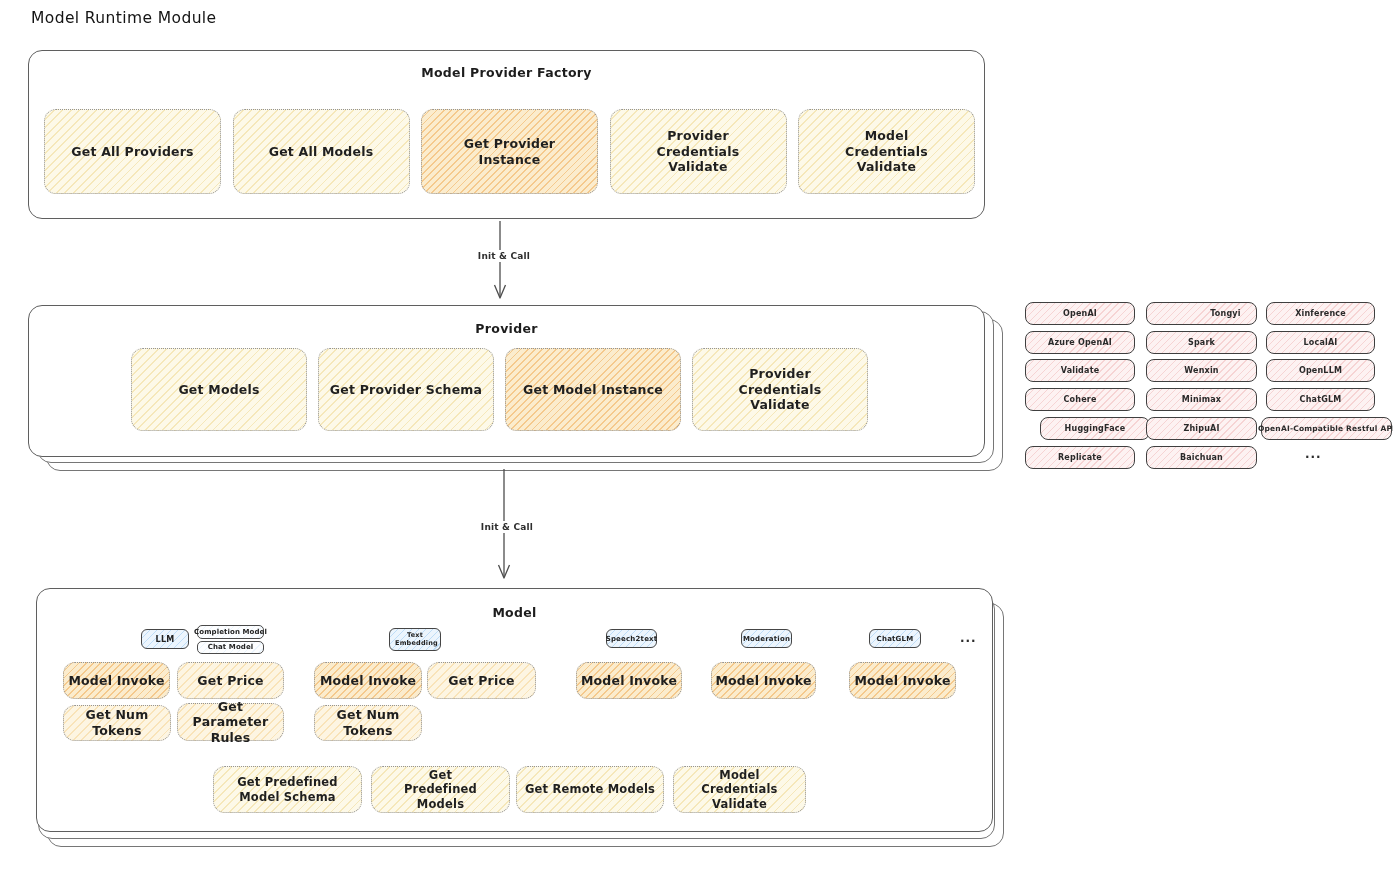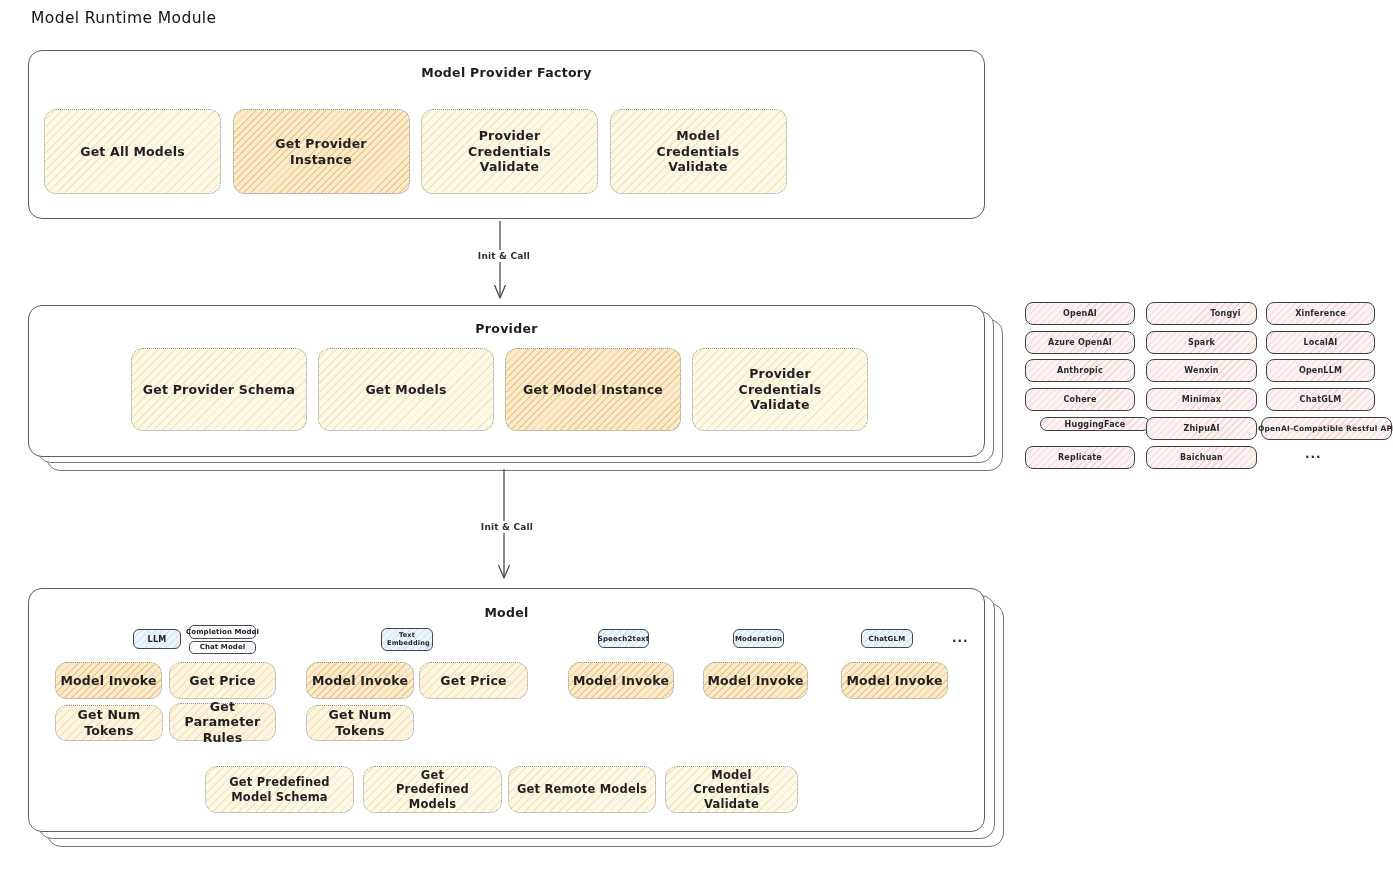--- a/index.html
+++ b/index.html
@@ -79,20 +79,23 @@
 <body>
 
 <div id="stage">
 
   <div class="page-title">Model Runtime Module</div>
 
   <div class="container" style="left:28px;top:50px;width:955px;height:167px;">
     <div class="container-title" style="top:14px;">Model Provider Factory</div>
     <div style="position:absolute;left:15px;top:58px;display:flex;gap:11.5px;">
       <div class="op v-yellow" style="width:177px;height:85px;">
+        <span>Get All Providers</span>
+      </div>
+      <div class="op v-yellow" style="width:177px;height:85px;">
         <span>Get All Models</span>
       </div>
       <div class="op v-orange" style="width:177px;height:85px;">
         <span style="max-width:100px;">Get Provider Instance</span>
       </div>
       <div class="op v-yellow" style="width:177px;height:85px;">
         <span style="max-width:132px;">Provider Credentials Validate</span>
       </div>
       <div class="op v-yellow" style="width:177px;height:85px;">
         <span style="max-width:122px;">Model Credentials Validate</span>
@@ -105,47 +108,47 @@
     <path d="M2.5 65 L8 78 L13.5 65" stroke="#4d4d4d" stroke-width="1.3" fill="none" stroke-linejoin="round"></path>
   </svg>
   <div class="arrow-label" style="left:468px;top:250px;width:66px;">Init &amp; Call</div>
 
   <div class="stack-layer" style="left:46px;top:319px;width:955px;height:150px;"></div>
   <div class="stack-layer" style="left:37px;top:311px;width:955px;height:150px;"></div>
   <div class="container" style="left:28px;top:305px;width:955px;height:150px;">
     <div class="container-title" style="top:15px;">Provider</div>
     <div style="position:absolute;left:102px;top:42px;display:flex;gap:11px;">
       <div class="op v-yellow" style="width:176px;height:83px;">
+        <span>Get Models</span>
+      </div>
+      <div class="op v-yellow" style="width:176px;height:83px;">
         <span>Get Provider Schema</span>
-      </div>
-      <div class="op v-yellow" style="width:176px;height:83px;">
-        <span>Get Models</span>
       </div>
       <div class="op v-orange" style="width:176px;height:83px;">
         <span>Get Model Instance</span>
       </div>
       <div class="op v-yellow" style="width:176px;height:83px;">
         <span style="max-width:132px;">Provider Credentials Validate</span>
       </div>
     </div>
   </div>
 
   <div class="pill" style="left:1025px;top:302px;width:110px;height:23px;">
       <span>OpenAI</span>
     </div>
   <div class="pill" style="left:1025px;top:331px;width:110px;height:23px;">
       <span>Azure OpenAI</span>
     </div>
   <div class="pill" style="left:1025px;top:359px;width:110px;height:23px;">
-      <span>Anthropic</span>
+      <span>Validate</span>
     </div>
   <div class="pill" style="left:1025px;top:388px;width:110px;height:23px;">
       <span>Cohere</span>
     </div>
-  <div class="pill" style="left:1040px;top:417px;width:110px;height:14px;">
+  <div class="pill" style="left:1040px;top:417px;width:110px;height:23px;">
       <span>HuggingFace</span>
     </div>
   <div class="pill" style="left:1025px;top:446px;width:110px;height:23px;">
       <span>Replicate</span>
     </div>
 
   <div class="pill" style="left:1146px;top:302px;width:111px;height:23px;padding-left:48px;">
       <span>Tongyi</span>
     </div>
   <div class="pill" style="left:1146px;top:331px;width:111px;height:23px;">
@@ -182,21 +185,21 @@
   <div class="ellipsis" style="left:1305px;top:447px;">...</div>
 
   <svg class="abs" style="left:496px;top:468px;" width="16" height="112" viewBox="0 0 16 112">
     <path d="M8 1 V109" stroke="#4d4d4d" stroke-width="1.3" fill="none"></path>
     <path d="M2.5 97 L8 110 L13.5 97" stroke="#4d4d4d" stroke-width="1.3" fill="none" stroke-linejoin="round"></path>
   </svg>
   <div class="arrow-label" style="left:471px;top:521px;width:66px;">Init &amp; Call</div>
 
   <div class="stack-layer" style="left:47px;top:603px;width:955px;height:242px;"></div>
   <div class="stack-layer" style="left:38px;top:595px;width:955px;height:242px;"></div>
-  <div class="container" style="left:28px;top:588px;width:955px;height:242px;">
+  <div class="container" style="left:36px;top:588px;width:955px;height:242px;">
     <div class="container-title" style="top:16px;">Model</div>
 
     <div class="tag" style="left:104px;top:40px;width:48px;height:20px;font-size:8px;">
       <span>LLM</span>
     </div>
     <div style="position:absolute;left:160px;top:36px;display:flex;flex-direction:column;gap:2px;">
       <div class="subtag">
           <span>Completion Model</span>
         </div>
       <div class="subtag">

